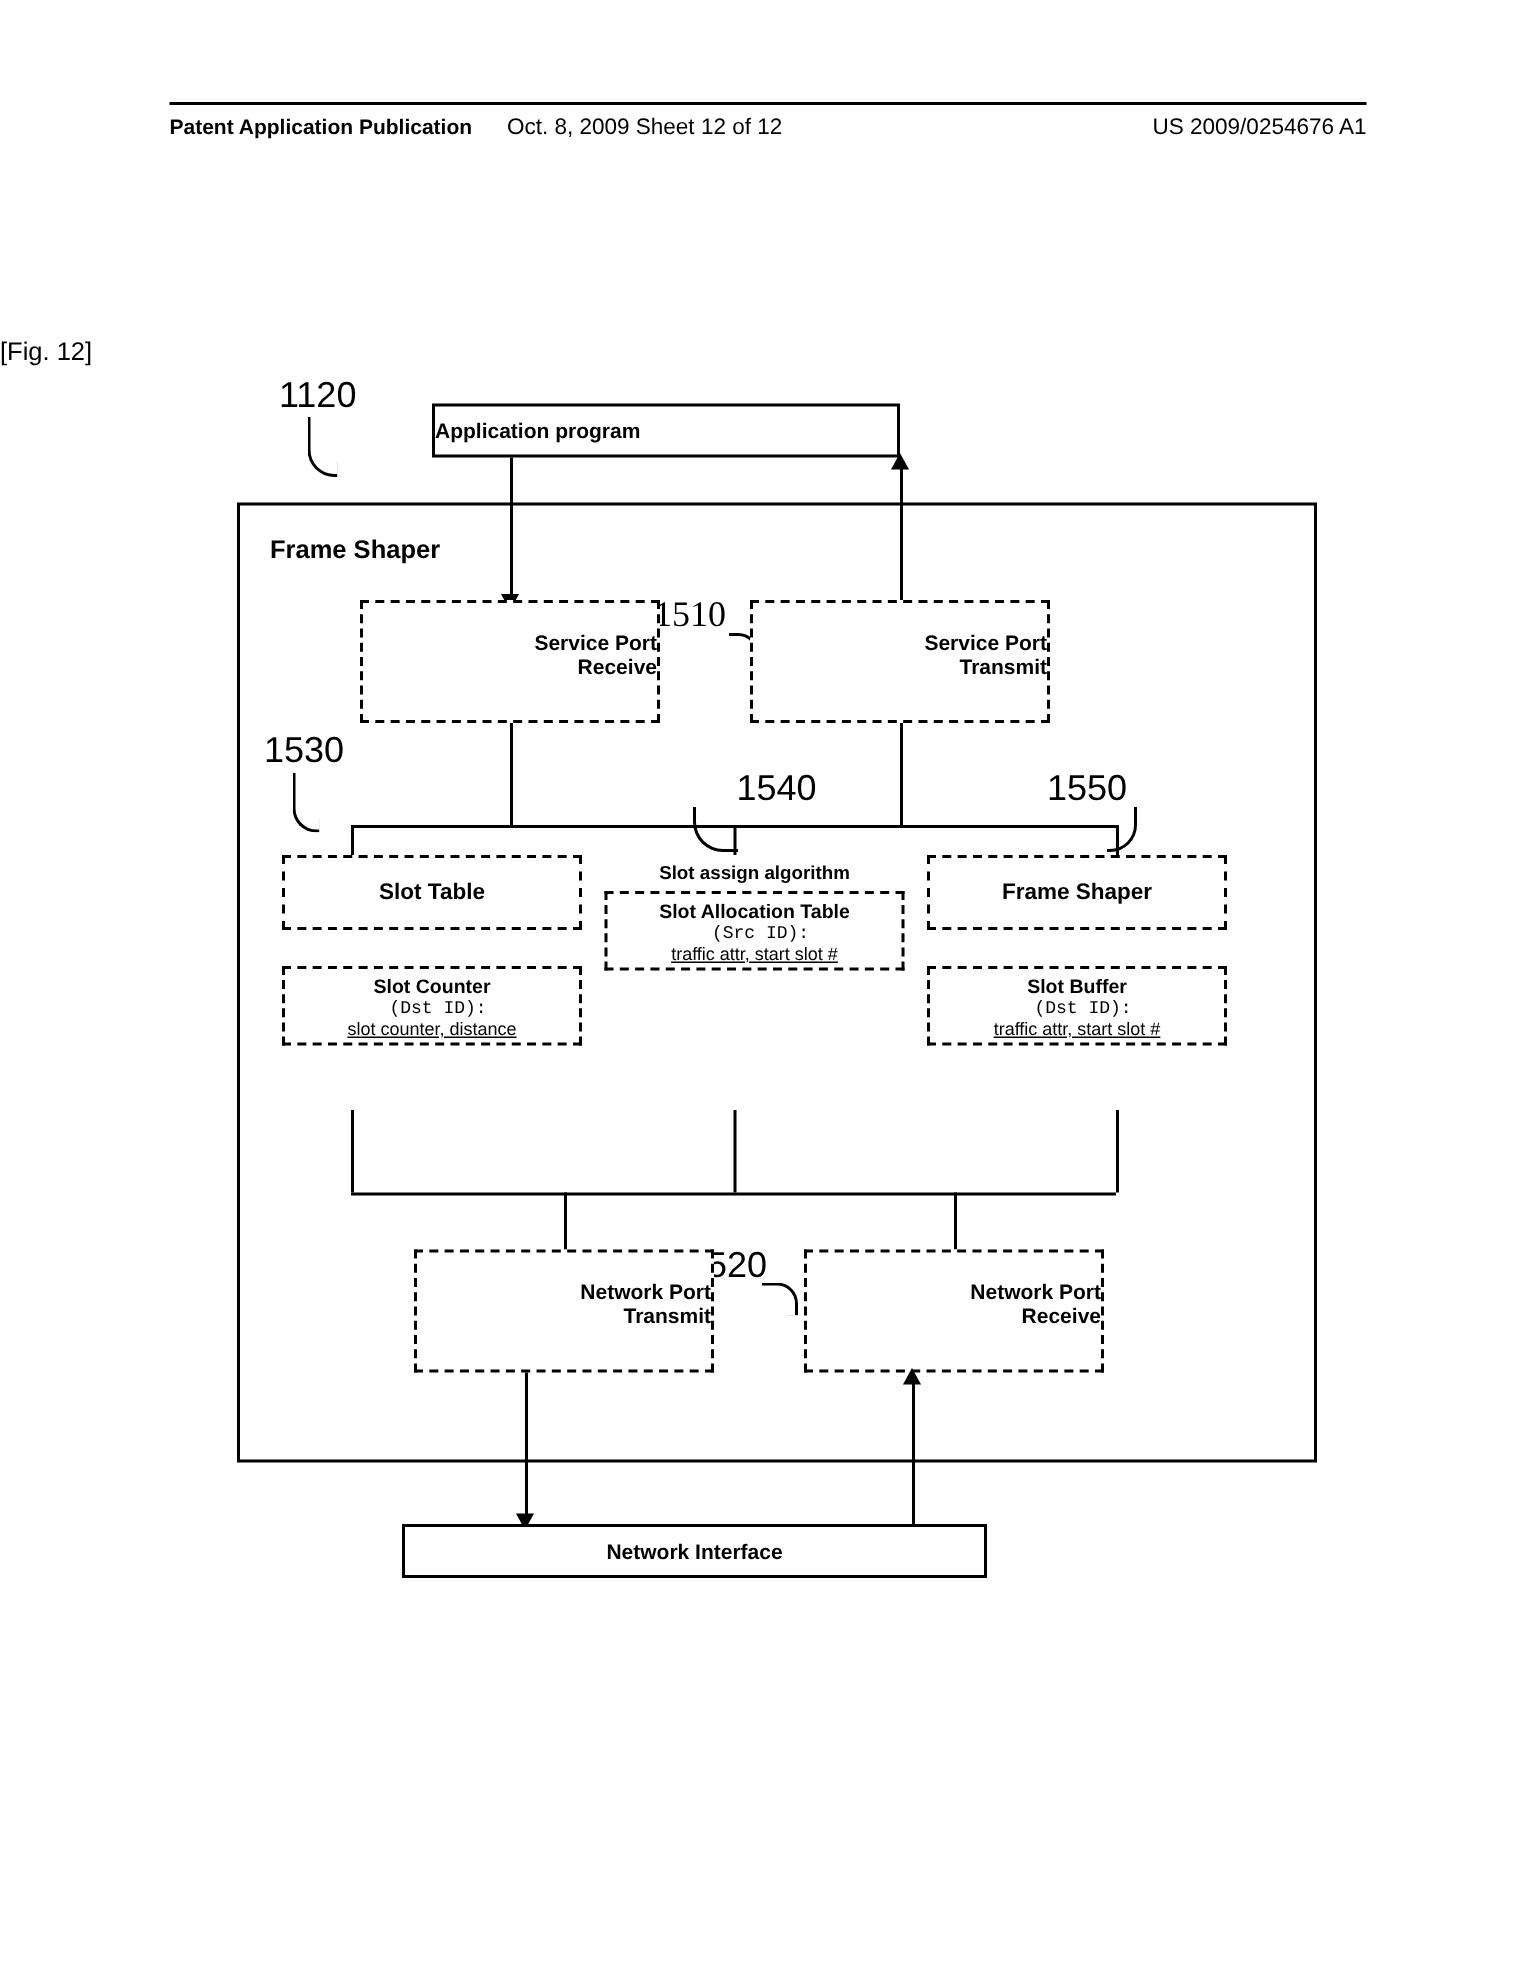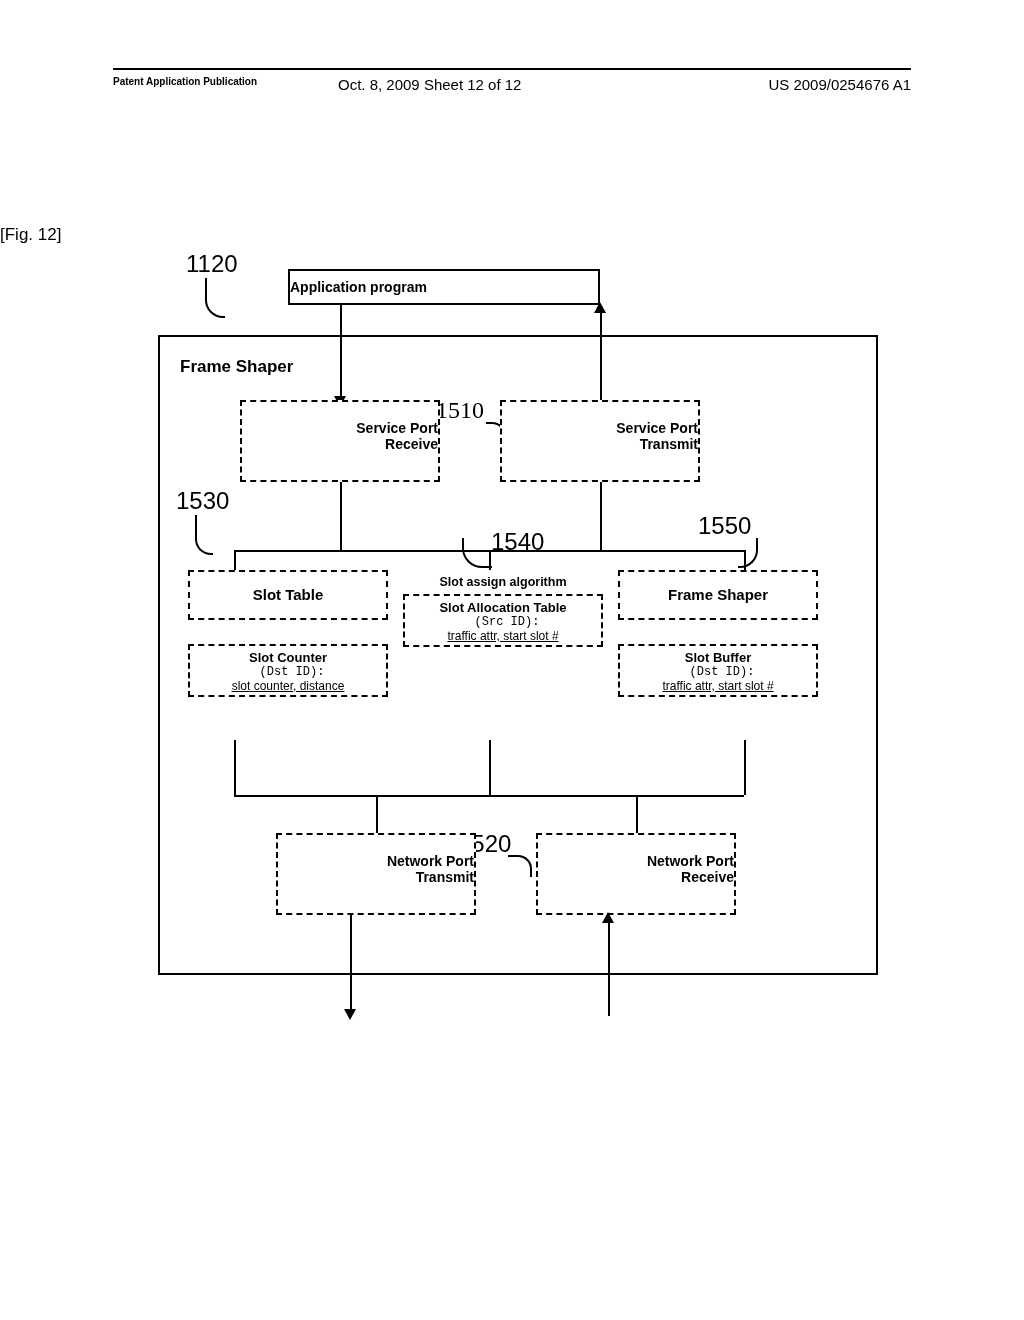--- a/index.html
+++ b/index.html
@@ -18,21 +18,21 @@
     height: 1320px;
   }
   .header {
     position: absolute;
     top: 68px;
     left: 113px;
     right: 113px;
     height: 24px;
     border-top: 2px solid #000;
   }
-  .hdr-left { position: absolute; top: 6px; left: 0; font-size: 10px; font-weight: bold; }
+  .hdr-left { position: absolute; top: 6px; left: 0; font-size: 14px; font-weight: bold; }
   .hdr-mid  { position: absolute; top: 6px; left: 225px; font-size: 15px; }
   .hdr-rt   { position: absolute; top: 6px; right: 0; font-size: 15px; }
 
   .fig-caption {
     position: absolute;
     top: 225px;
     left: 0; right: 0;
     text-align: left;
     font-size: 17px;
   }
@@ -177,21 +177,21 @@
     <div class="hdr-rt">US 2009/0254676 A1</div>
   </div>
 
   <div class="fig-caption">[Fig. 12]</div>
 
   <div class="diag">
 
     <div class="ref" style="left:28px; top:0px;">1120</div>
     <div class="ref" style="left:278px; top:147px;font-family:Liberation Serif, serif;">1510</div>
     <div class="ref" style="left:18px; top:237px;">1530</div>
-    <div class="ref" style="left:333px; top:278px;">1540</div>
+    <div class="ref" style="left:333px; top:262px;">1540</div>
     <div class="ref" style="left:540px; top:262px;">1550</div>
     <div class="ref" style="left:300px; top:580px;">1520</div>
 
     <div class="leader" style="left:47px; top:28px; width:20px; height:40px; border-right:none; border-top:none; border-bottom-left-radius:18px;"></div>
     <div class="leader" style="left:254px; top:172px; width:24px; height:22px; border-bottom:none; border-right:none; border-top-left-radius:14px;"></div>
     <div class="leader" style="left:328px; top:172px; width:20px; height:22px; border-bottom:none; border-left:none; border-top-right-radius:14px;"></div>
     <div class="leader" style="left:37px; top:265px; width:18px; height:40px; border-right:none; border-top:none; border-bottom-left-radius:16px;"></div>
     <div class="leader" style="left:304px; top:288px; width:30px; height:30px; border-right:none; border-top:none; border-bottom-left-radius:20px;"></div>
     <div class="leader" style="left:580px; top:288px; width:20px; height:30px; border-left:none; border-top:none; border-bottom-right-radius:18px;"></div>
     <div class="leader" style="left:278px; top:605px; width:22px; height:22px; border-bottom:none; border-right:none; border-top-left-radius:14px;"></div>
@@ -276,15 +276,18 @@
       <div class="dbox-title">Network Port</div>
       <div class="dbox-title">Receive</div>
     </div>
 
     <div class="line vline" style="left:192px; top:665px; height:98px;"></div>
     <div class="arrow-down" style="left:186px; top:759px;"></div>
 
     <div class="line vline" style="left:450px; top:672px; height:94px;"></div>
     <div class="arrow-up" style="left:444px; top:662px;"></div>
 
+    <div class="ni-box">
+      <span>Network Interface</span>
+    </div>
 
   </div>
 </div>
 
 </body></html>

